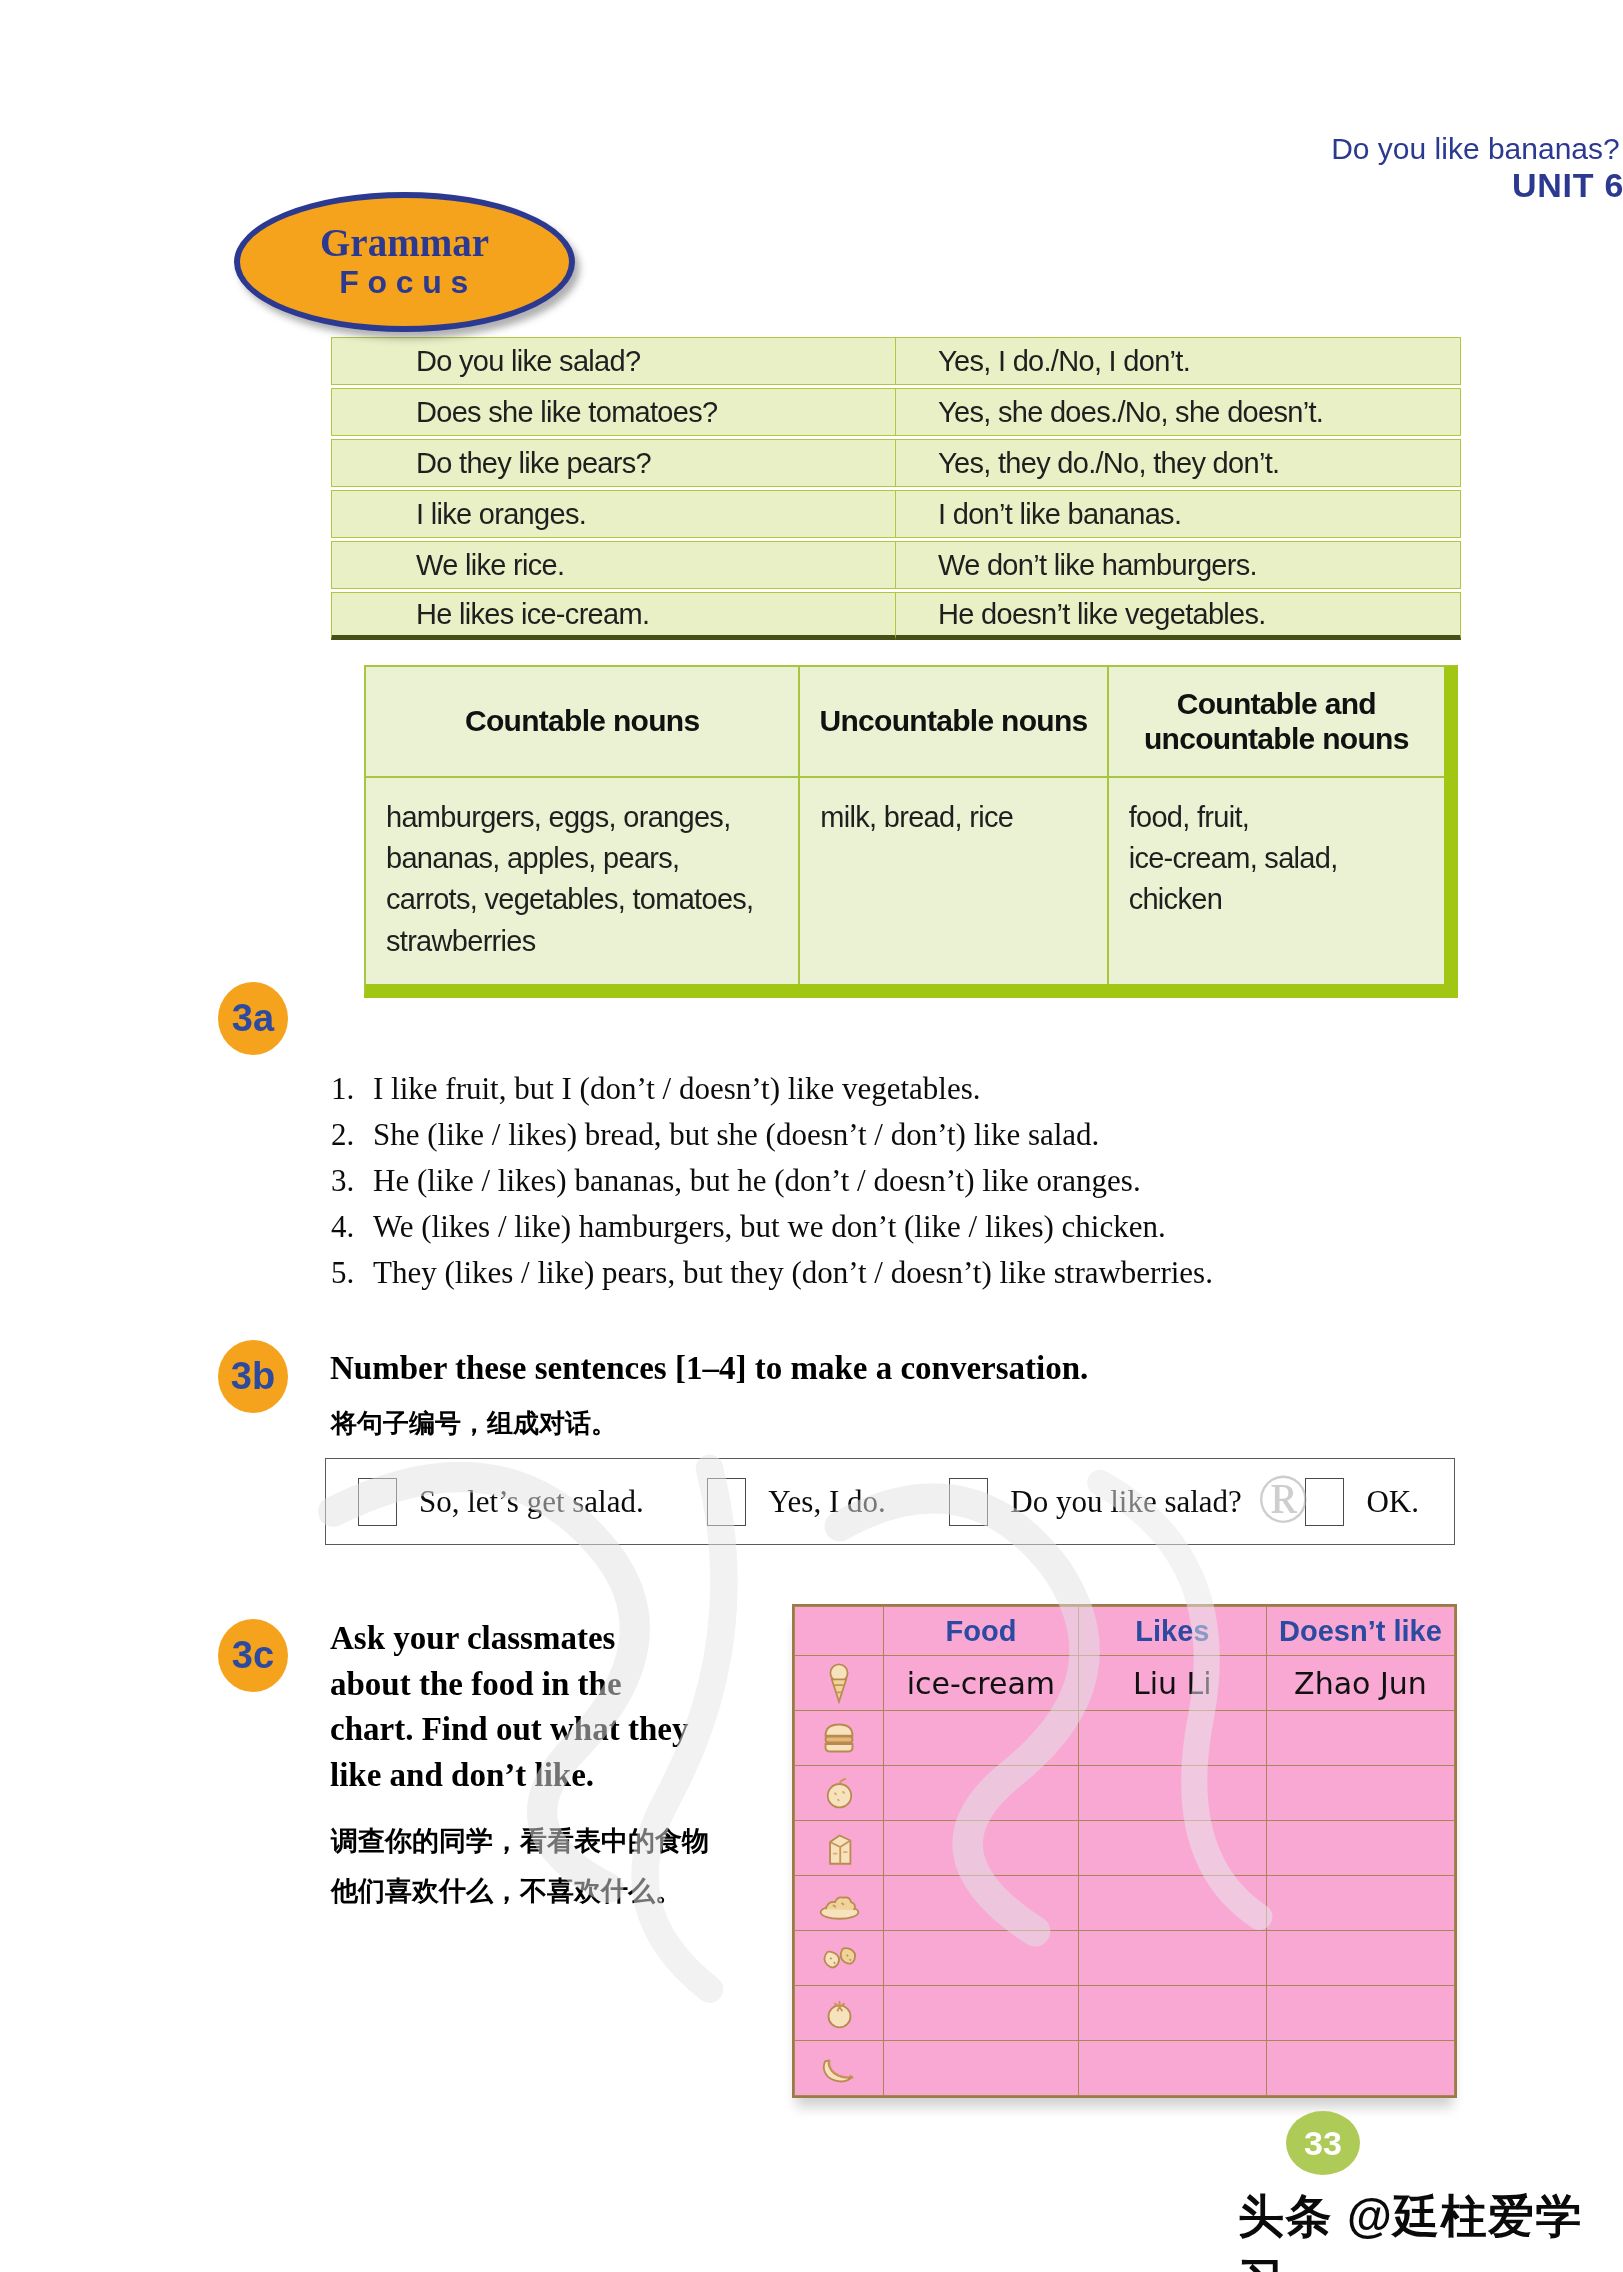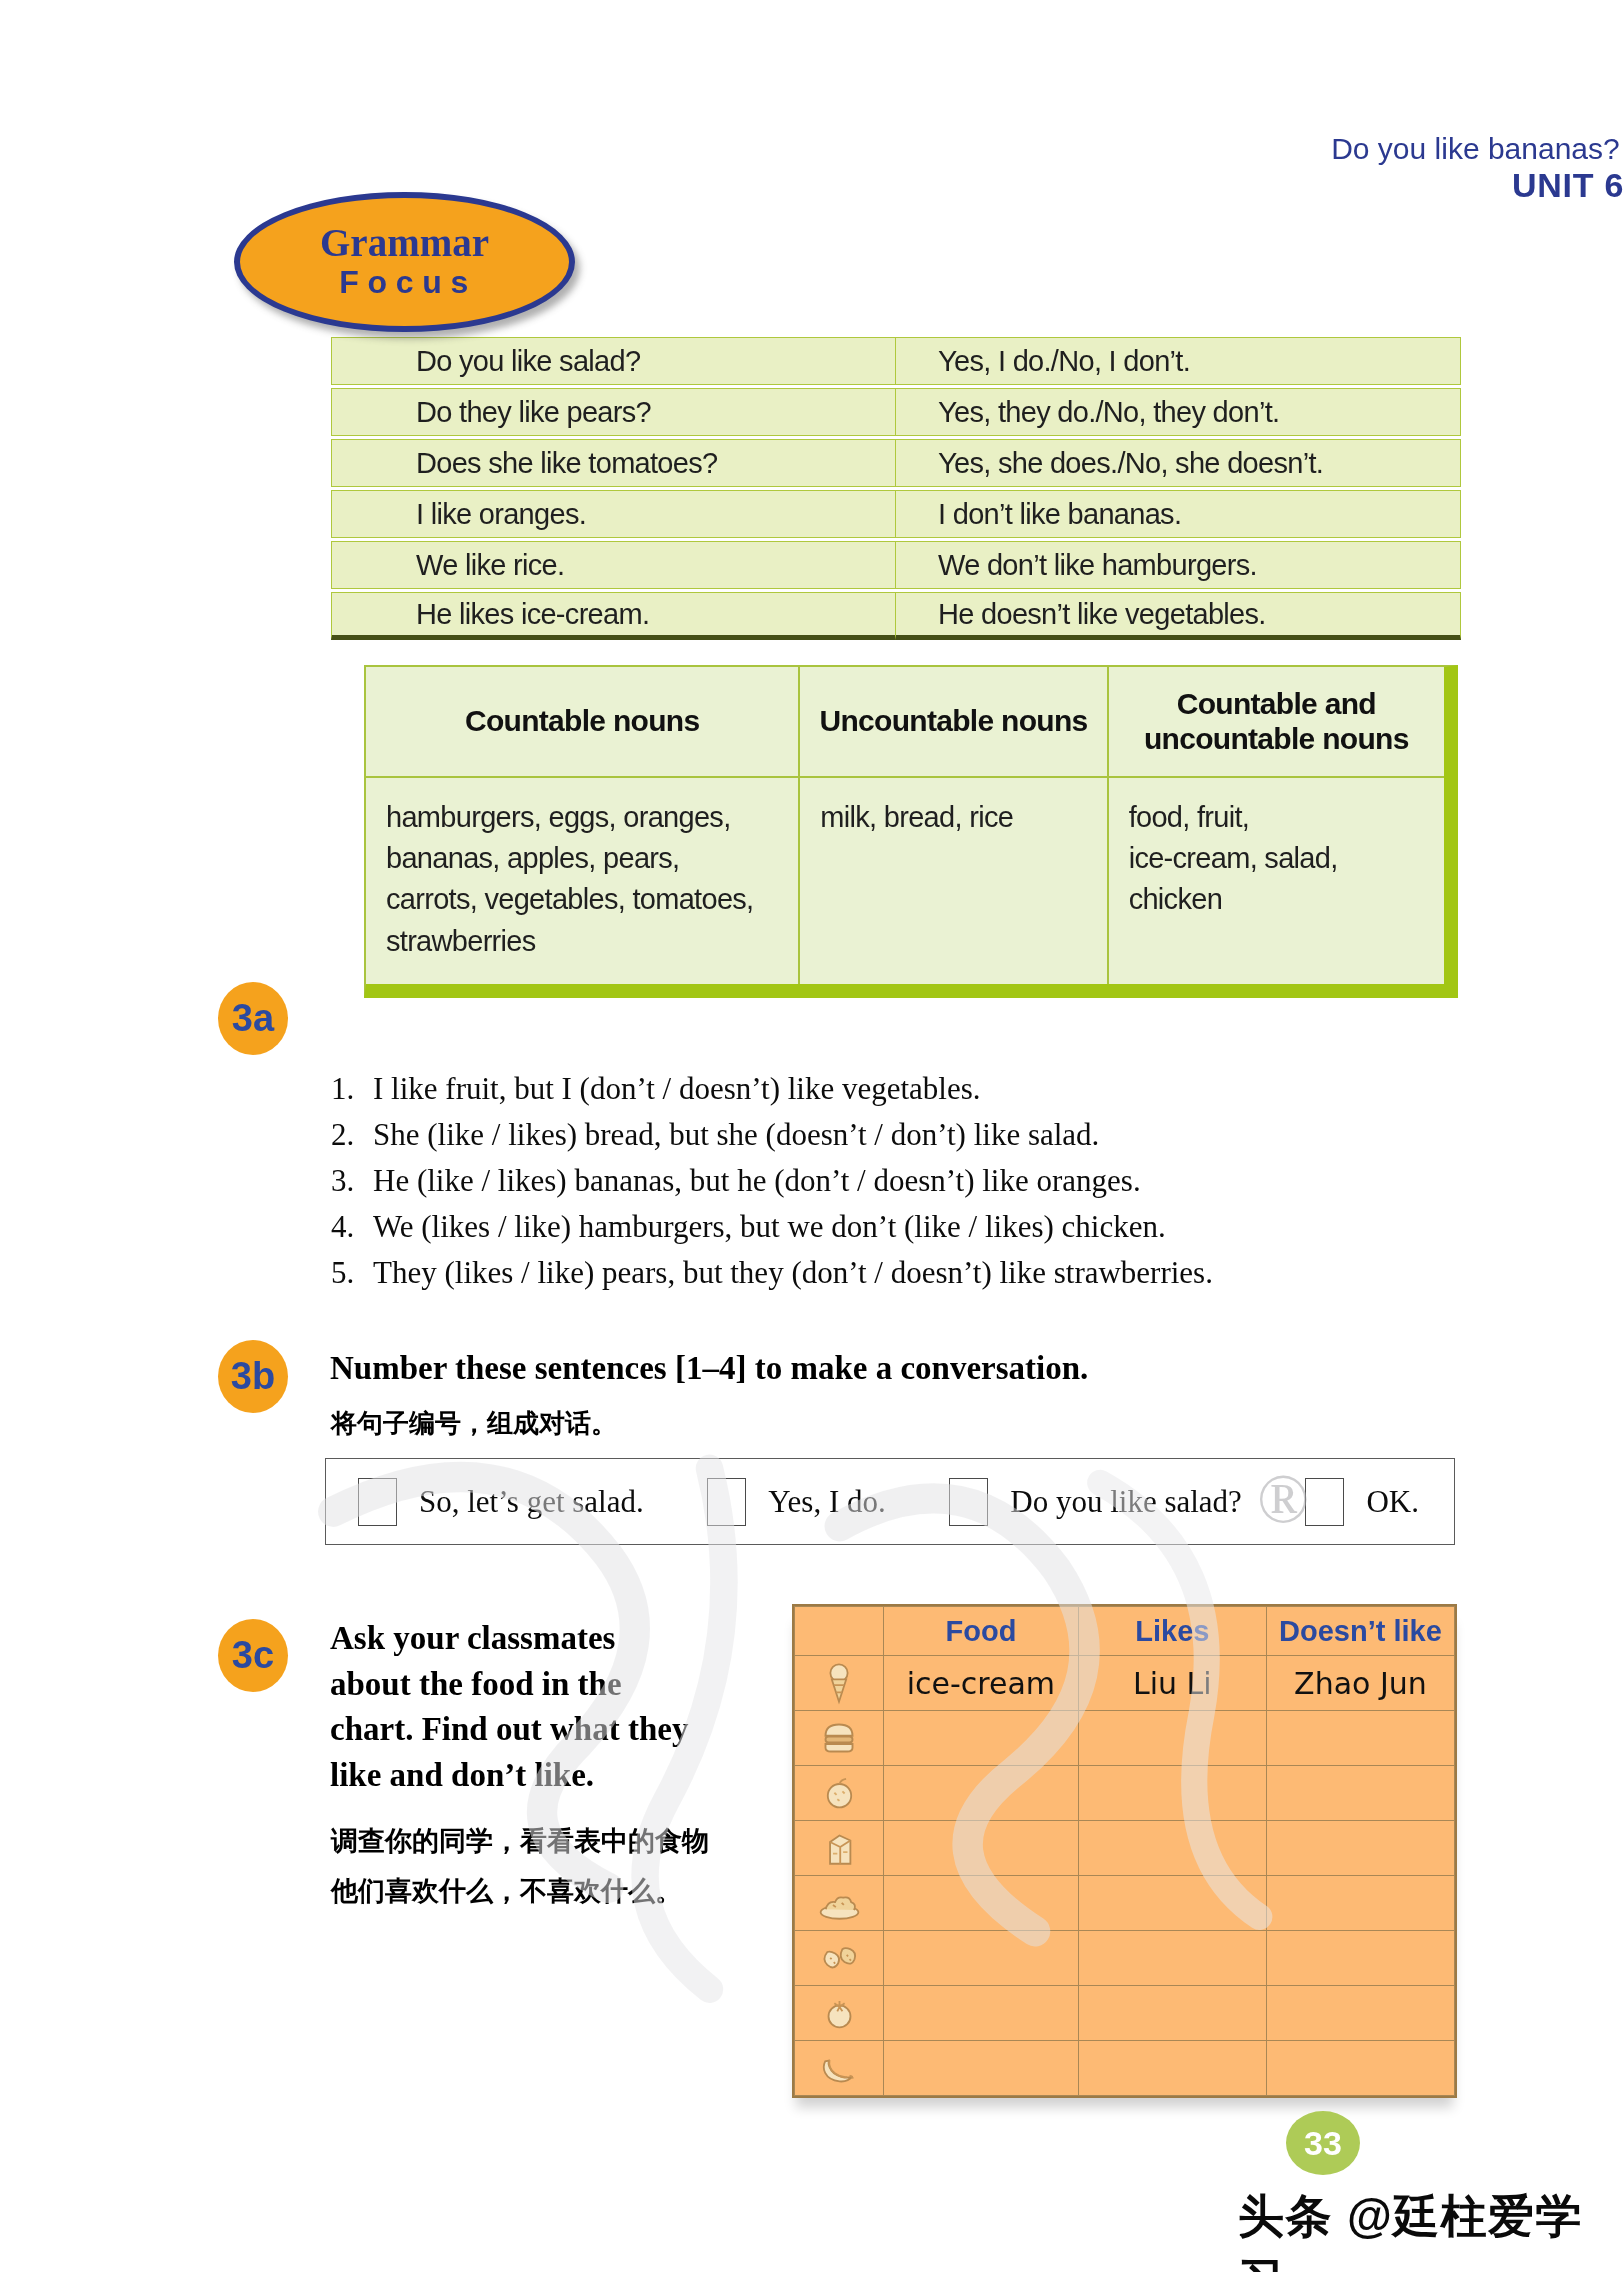--- a/index.html
+++ b/index.html
@@ -83,21 +83,21 @@
   .opt { display:flex; align-items:center; }
   .ansbox { width:39px; height:48px; border:1.4px solid #4a4a4a; background:#fff; margin-right:22px; flex:none; }
   .opt-label { font-size:31px; color:#0c0c0c; white-space:nowrap; }
 
   
   .h-3c { position:absolute; left:330px; top:1616px; width:463px; font-size:33px; font-weight:bold;
           color:#000; line-height:1.38; white-space:pre-line; z-index:1; }
   .zh-3c { position:absolute; left:331px; top:1817px; width:477px; font-size:27px; font-weight:bold;
            line-height:1.85; white-space:pre-line; z-index:1; }
 
-  .survey { position:absolute; left:792px; top:1604px; width:665px; background:#fdba74;
+  .survey { position:absolute; left:792px; top:1604px; width:665px; background:#f9a8d4;
             border:2.2px solid #9c7a45; box-shadow:0 14.5px 11.6px -4.3px rgba(0,0,0,.18); z-index:1; }
   table.survey-t { width:100%; border-collapse:collapse; }
   table.survey-t th, table.survey-t td { border:1.4px solid #a98755; }
   table.survey-t th { height:49px; color:#2b4aa0; font-family:"Liberation Sans",sans-serif;
                       font-weight:bold; font-size:29px; text-align:center; }
   table.survey-t td { height:55px; text-align:center; vertical-align:middle;
                       font-family:"DejaVu Sans",sans-serif; font-size:30px; color:#111; }
   .sv-icon { width:13.5%; } .sv-food { width:29.5%; } .sv-likes { width:28.5%; } .sv-dl { width:28.5%; }
   .icon-cell svg { display:block; margin:2.9px auto; }
 
@@ -131,26 +131,26 @@
   </div>
 
   <div class="gram-wrap">
     <table class="gram">
       <tbody>
           <tr>
         <td class="q">Do you like salad?</td>
         <td class="a">Yes, I do./No, I don’t.</td>
           </tr>
       <tr>
+        <td class="q">Does she like tomatoes?</td>
+        <td class="a">Yes, she does./No, she doesn’t.</td>
+          </tr>
+      <tr>
         <td class="q">Do they like pears?</td>
         <td class="a">Yes, they do./No, they don’t.</td>
-          </tr>
-      <tr>
-        <td class="q">Does she like tomatoes?</td>
-        <td class="a">Yes, she does./No, she doesn’t.</td>
           </tr>
       <tr>
         <td class="q">I like oranges.</td>
         <td class="a">I don’t like bananas.</td>
           </tr>
       <tr>
         <td class="q">We like rice.</td>
         <td class="a">We don’t like hamburgers.</td>
           </tr>
       <tr>

